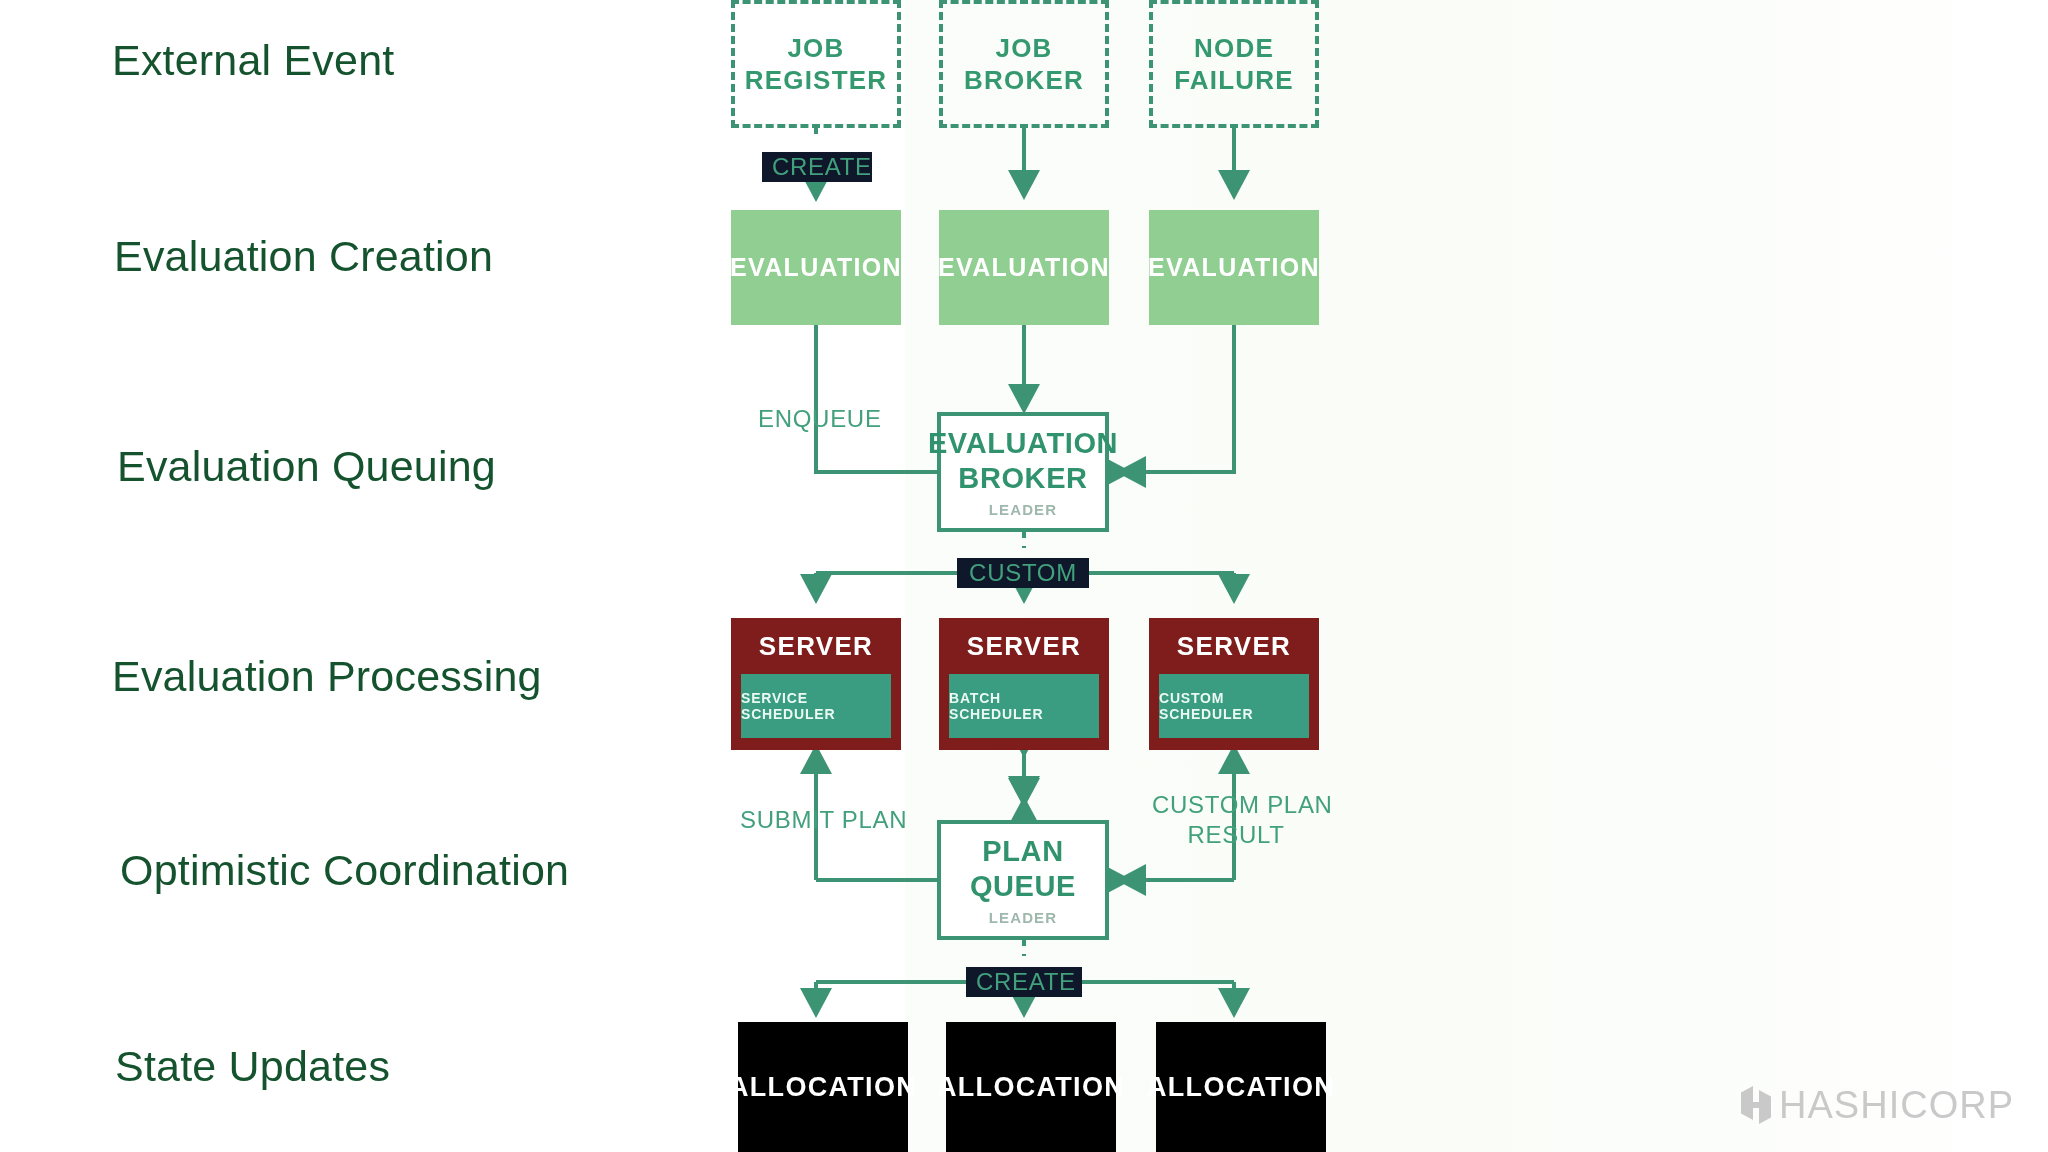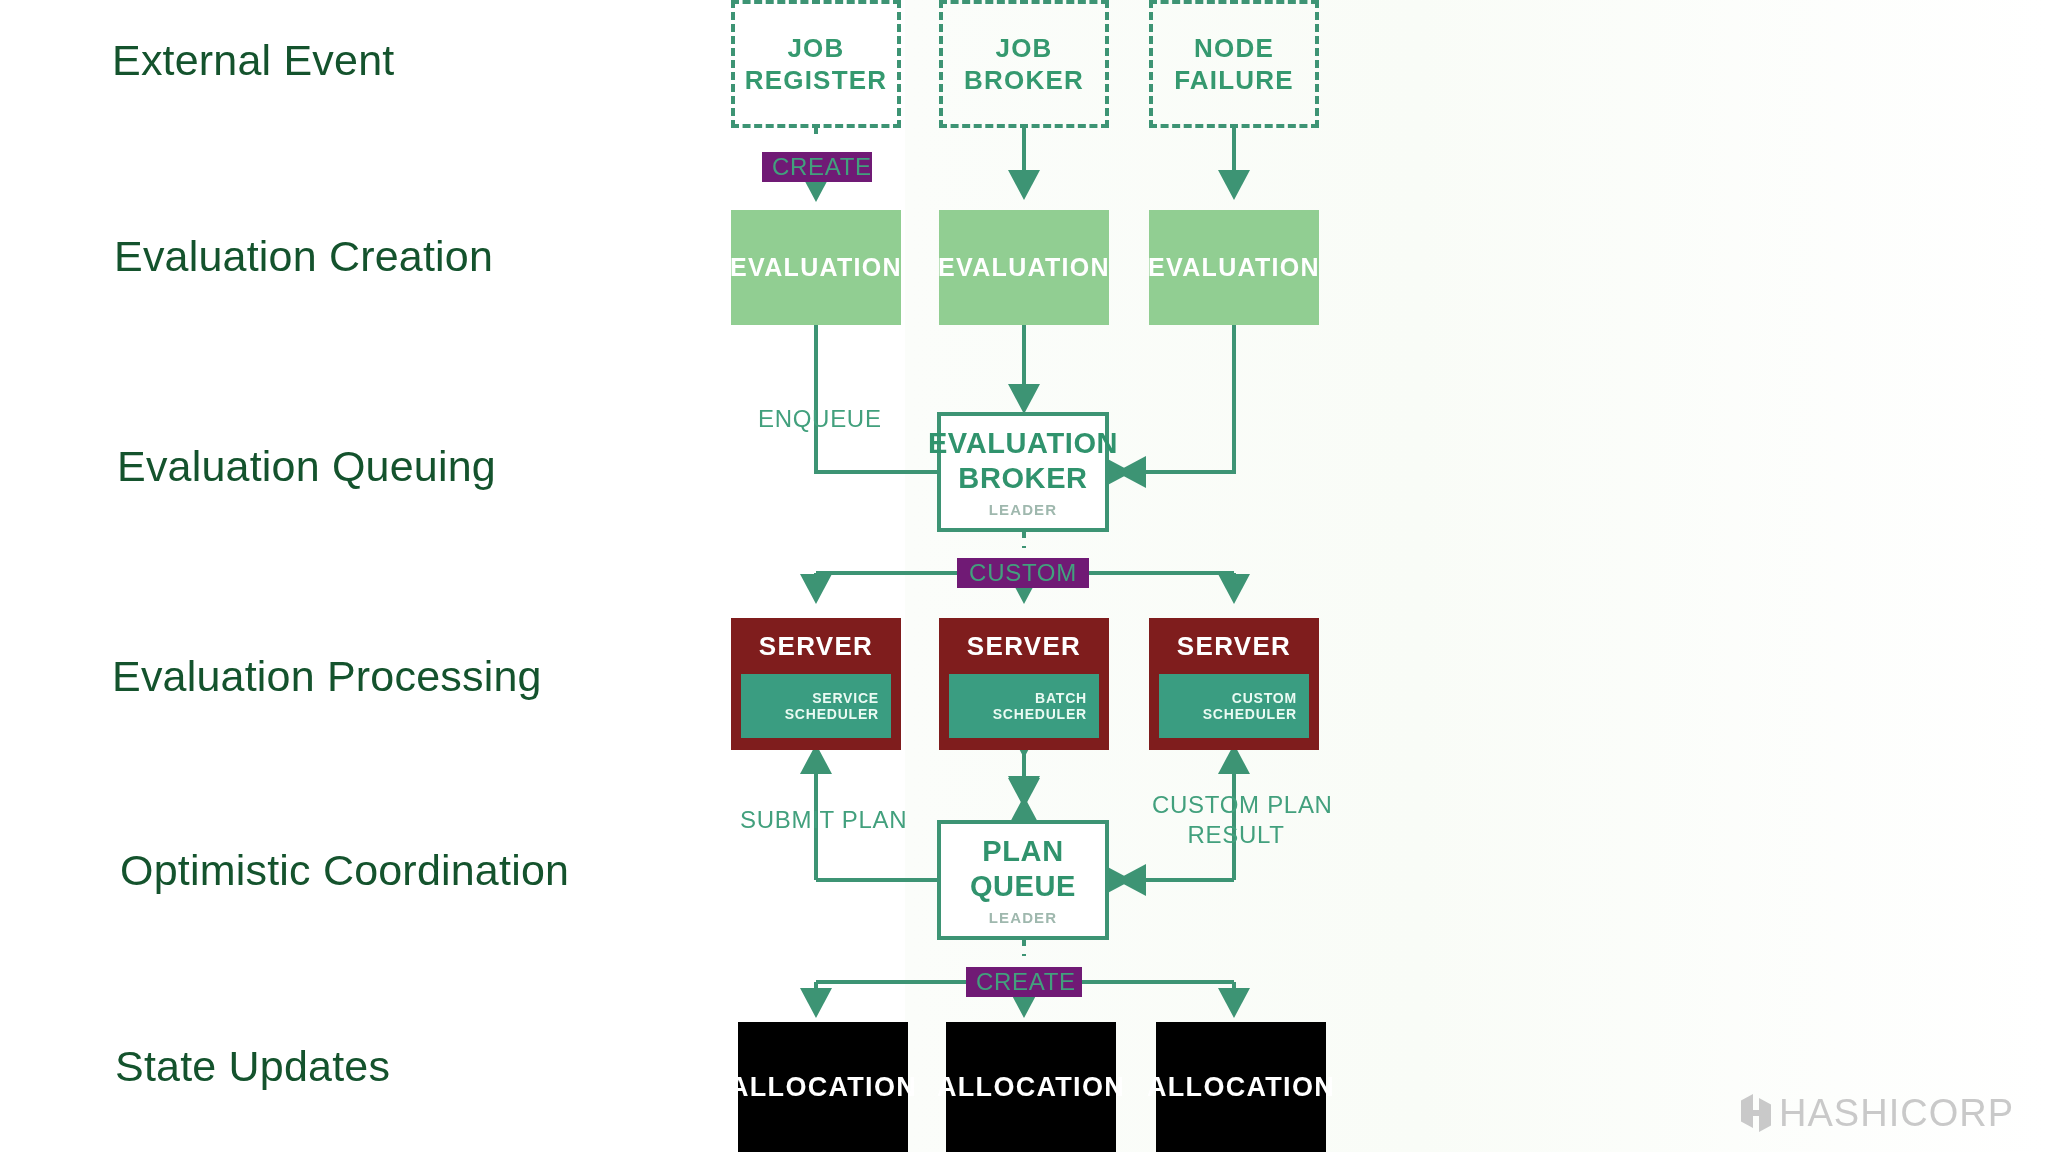--- a/index.html
+++ b/index.html
@@ -62,23 +62,23 @@
   .node.server .node-title { font-size:26px; margin-bottom:12px; }
   .node.alloc  { background:#000000;margin-left:7px; }
   .node.alloc .node-title { font-size:27px; }
 
   .sched-chip {
     background:#3a9d81;
     color:#eafaf3;
     font-size:14px;
     font-weight:700;
     letter-spacing:0.8px;
-    padding:16px 12px;
+    padding:16px 0;
     width:150px;
-    text-align:right;
+    text-align:left;
   }
 
   .node.outline {
     border:4px solid #3d9474;
     background:#ffffff;
   }
   .node.outline .node-title {
     color:#30936d;
     font-size:29px;
     font-weight:700;
@@ -96,32 +96,32 @@
   
   .edge-label {
     position:absolute;
     color:#42a07d;
     font-size:24px;
     letter-spacing:0.7px;
     white-space:nowrap;
     text-align:center;
     line-height:1.25;
   }
-  .edge-label.boxed { background:#701a75; padding:0 10px; }
+  .edge-label.boxed { background:#0f172a; padding:0 10px; }
 
   svg.wires {
     position:absolute; inset:0;
     width:2048px; height:1152px;
     pointer-events:none;
   }
 
   
   .logo {
     position:absolute;
-    right:34px; bottom:16px;
+    right:34px; bottom:24px;
     display:flex; align-items:center; 
   }
   .logo-text {
     color:#c9c9c9;
     font-size:38px;
     letter-spacing:1px;
     font-weight:400;
   }
 </style>
 </head>

